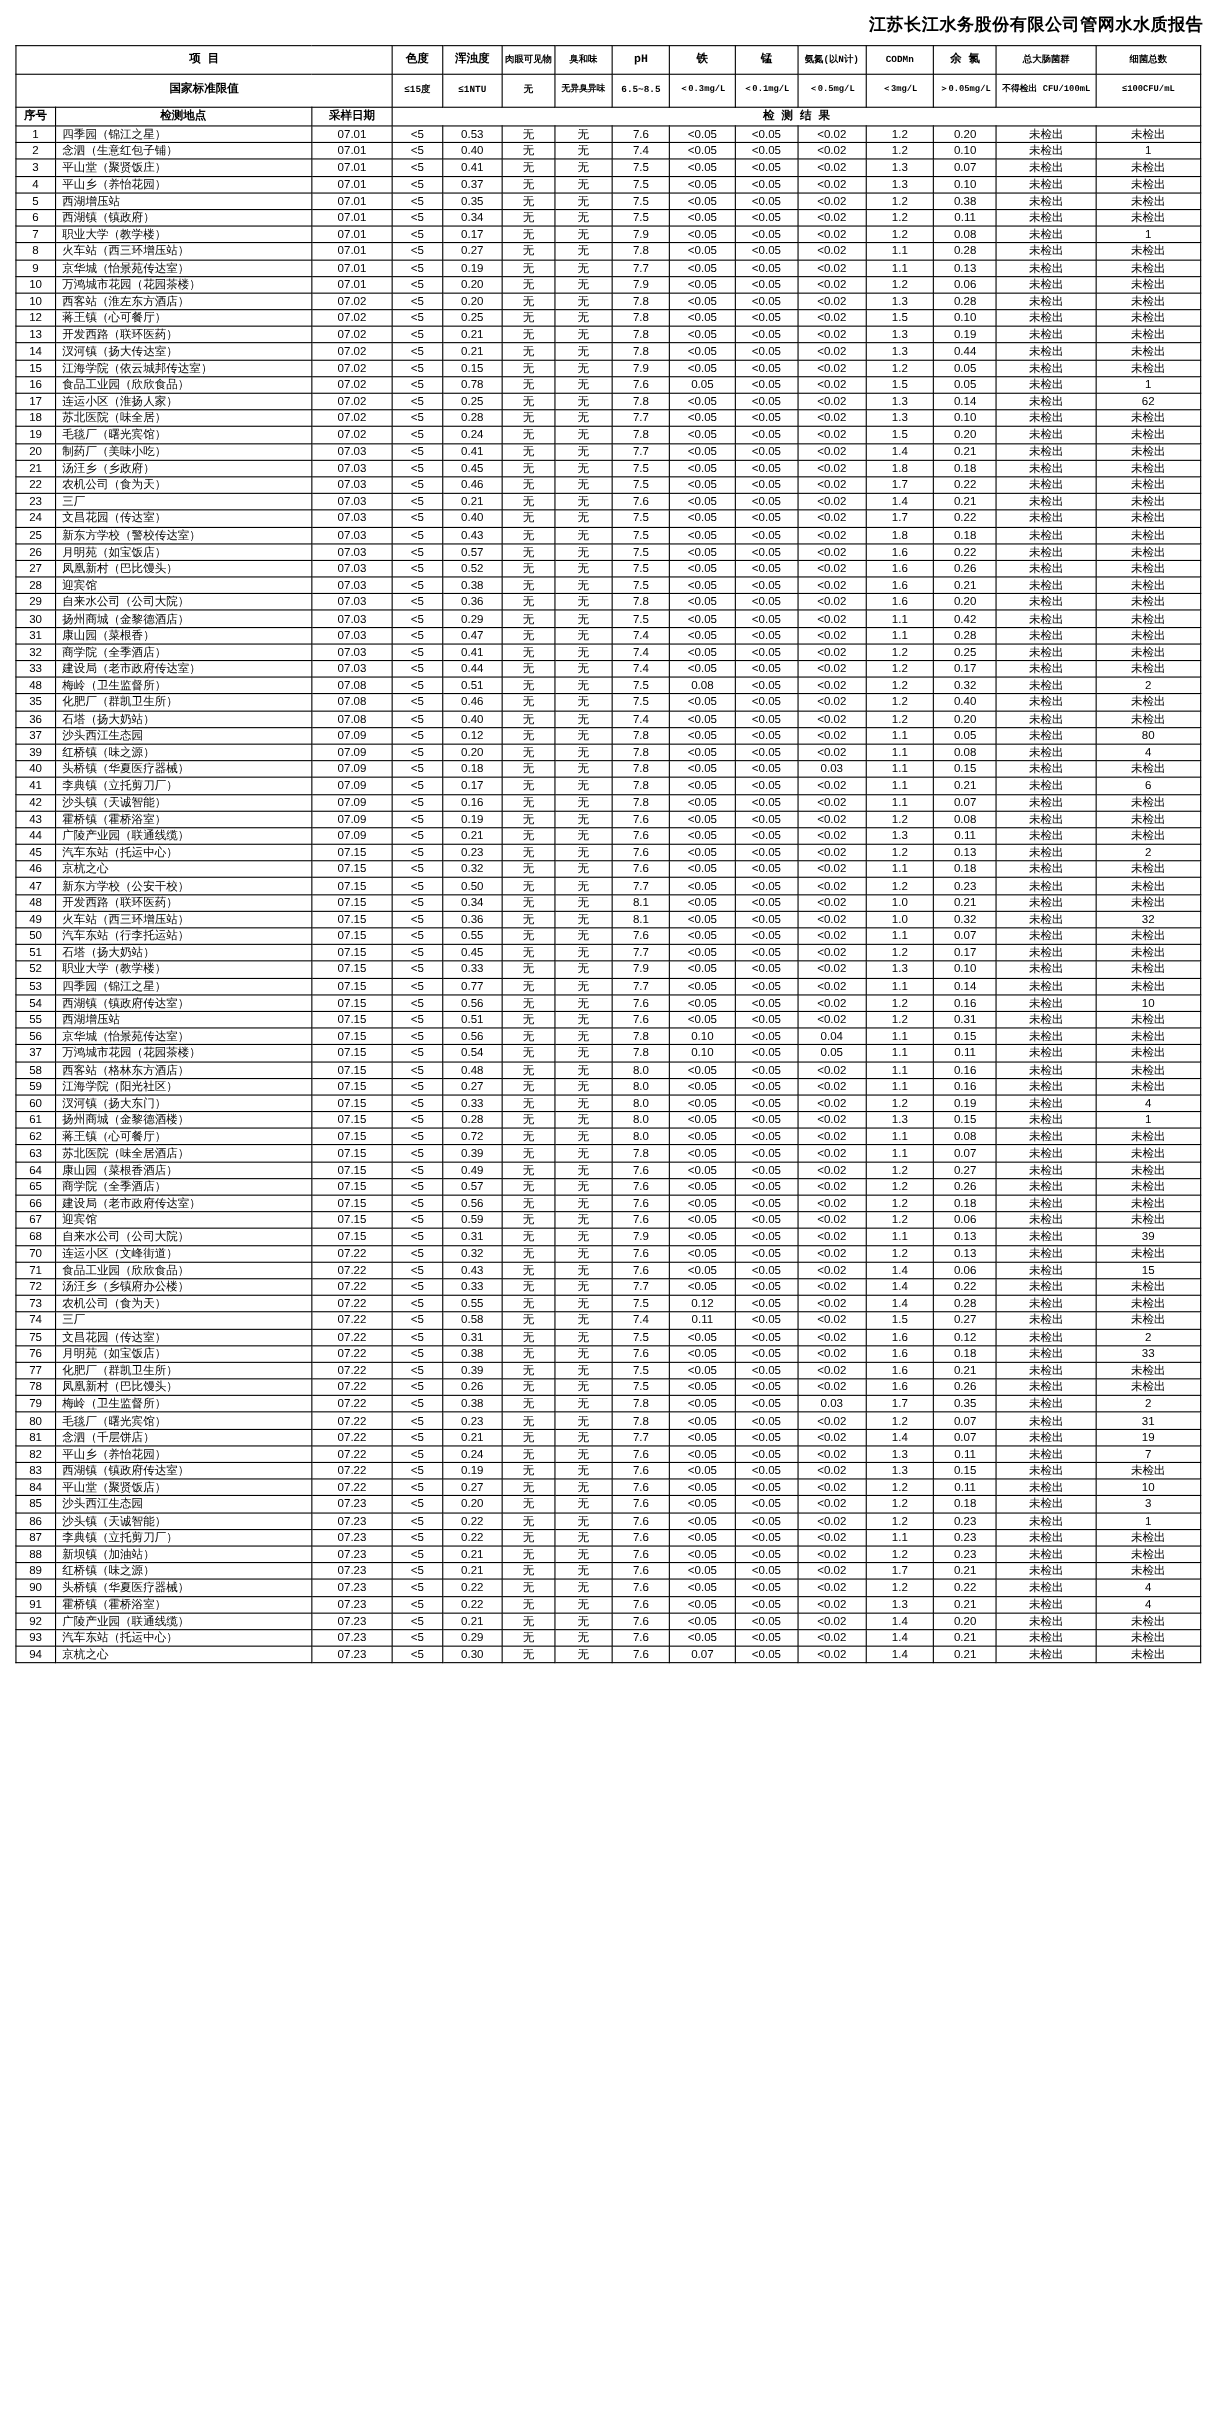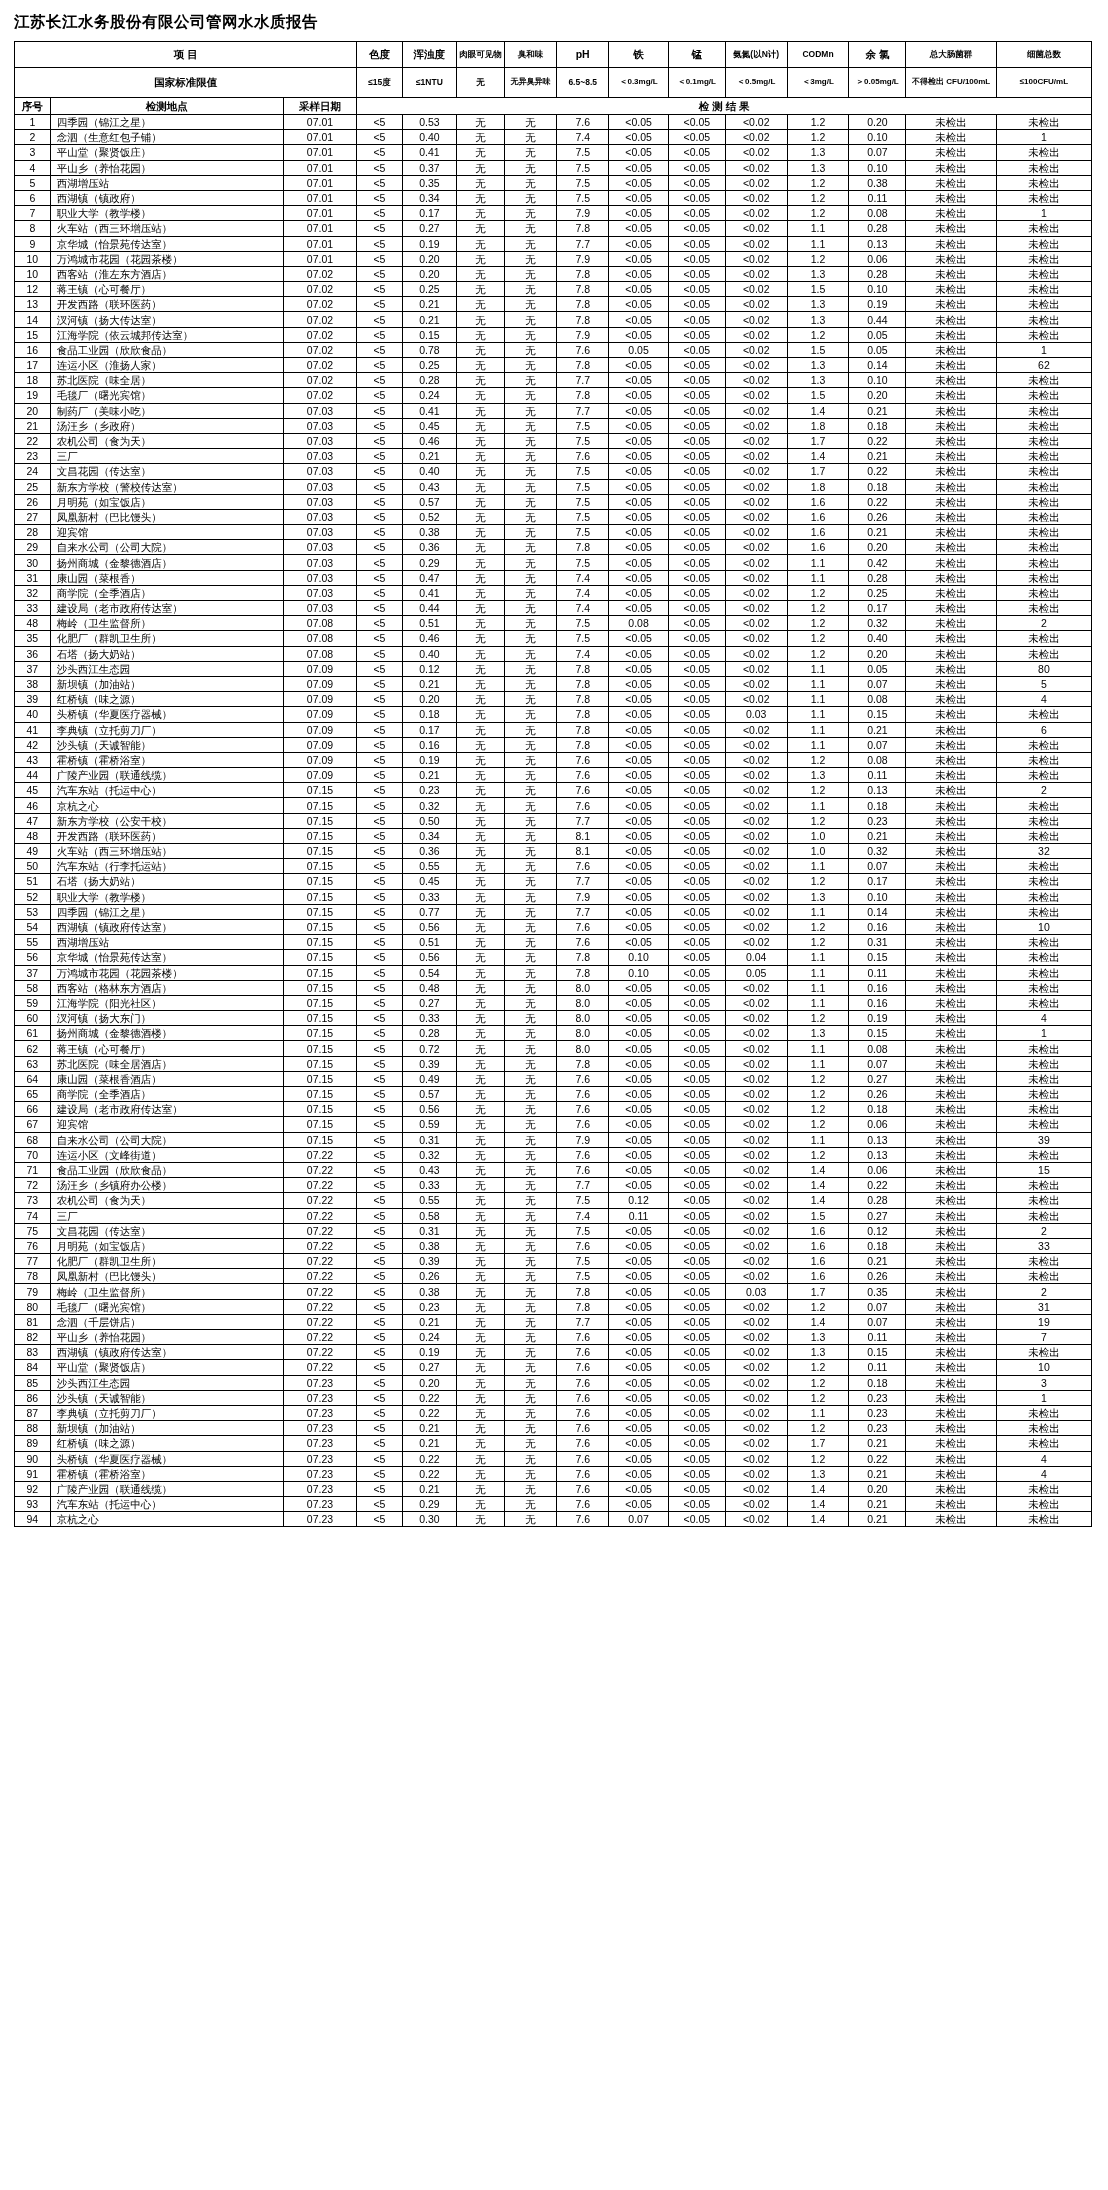--- a/index.html
+++ b/index.html
@@ -1,21 +1,21 @@
 <!DOCTYPE html>
 <html><head>
 <meta charset="utf-8">
 <style>
   html,body{margin:0;padding:0;background:#fff;}
   body{font-family:"Liberation Sans","DejaVu Sans",sans-serif;color:#000;}
   .page{width:1108px;box-sizing:border-box;padding:8px 14px 10px 14px;}
-  .title{text-align:left;font-size:15.5px;font-weight:bold;letter-spacing:.5px;margin:4px 0 8px 0;}
+  .title{text-align:right;font-size:15.5px;font-weight:bold;letter-spacing:.5px;margin:4px 0 8px 0;}
   table{border-collapse:collapse;width:1078px;table-layout:fixed;}
   td,th{border:1px solid #000;font-size:10.5px;text-align:center;vertical-align:middle;padding:0;line-height:1.15;}
-  thead td{font-weight:bold;}
+  thead td{font-weight:bold;font-family:Liberation Mono, monospace;}
   .h1{height:26px;}
   .h2{height:30px;padding-left:16px;}
   .h3{height:17px;}
   tbody td{height:14.2px;font-size:10.5px;}
   .small{font-size:8.5px;line-height:1.1;}
   .xsmall{font-size:8px;line-height:1.1;}
   .left{text-align:left;padding-left:6px;}
   
   col.c0{width:30px;}
   col.c1{width:196px;}
@@ -719,37 +719,20 @@
           <td>7.8</td>
           <td>&lt;0.05</td>
           <td>&lt;0.05</td>
           <td>&lt;0.02</td>
           <td>1.1</td>
           <td>0.05</td>
           <td>未检出</td>
           <td>80</td>
         </tr>
         <tr>
-          <td>38</td>
-          <td class="left">新坝镇（加油站）</td>
-          <td>07.09</td>
-          <td>&lt;5</td>
-          <td>0.21</td>
-          <td>无</td>
-          <td>无</td>
-          <td>7.8</td>
-          <td>&lt;0.05</td>
-          <td>&lt;0.05</td>
-          <td>&lt;0.02</td>
-          <td>1.1</td>
-          <td>0.07</td>
-          <td>未检出</td>
-          <td>5</td>
-        </tr>
-        <tr>
           <td>39</td>
           <td class="left">红桥镇（味之源）</td>
           <td>07.09</td>
           <td>&lt;5</td>
           <td>0.20</td>
           <td>无</td>
           <td>无</td>
           <td>7.8</td>
           <td>&lt;0.05</td>
           <td>&lt;0.05</td>

